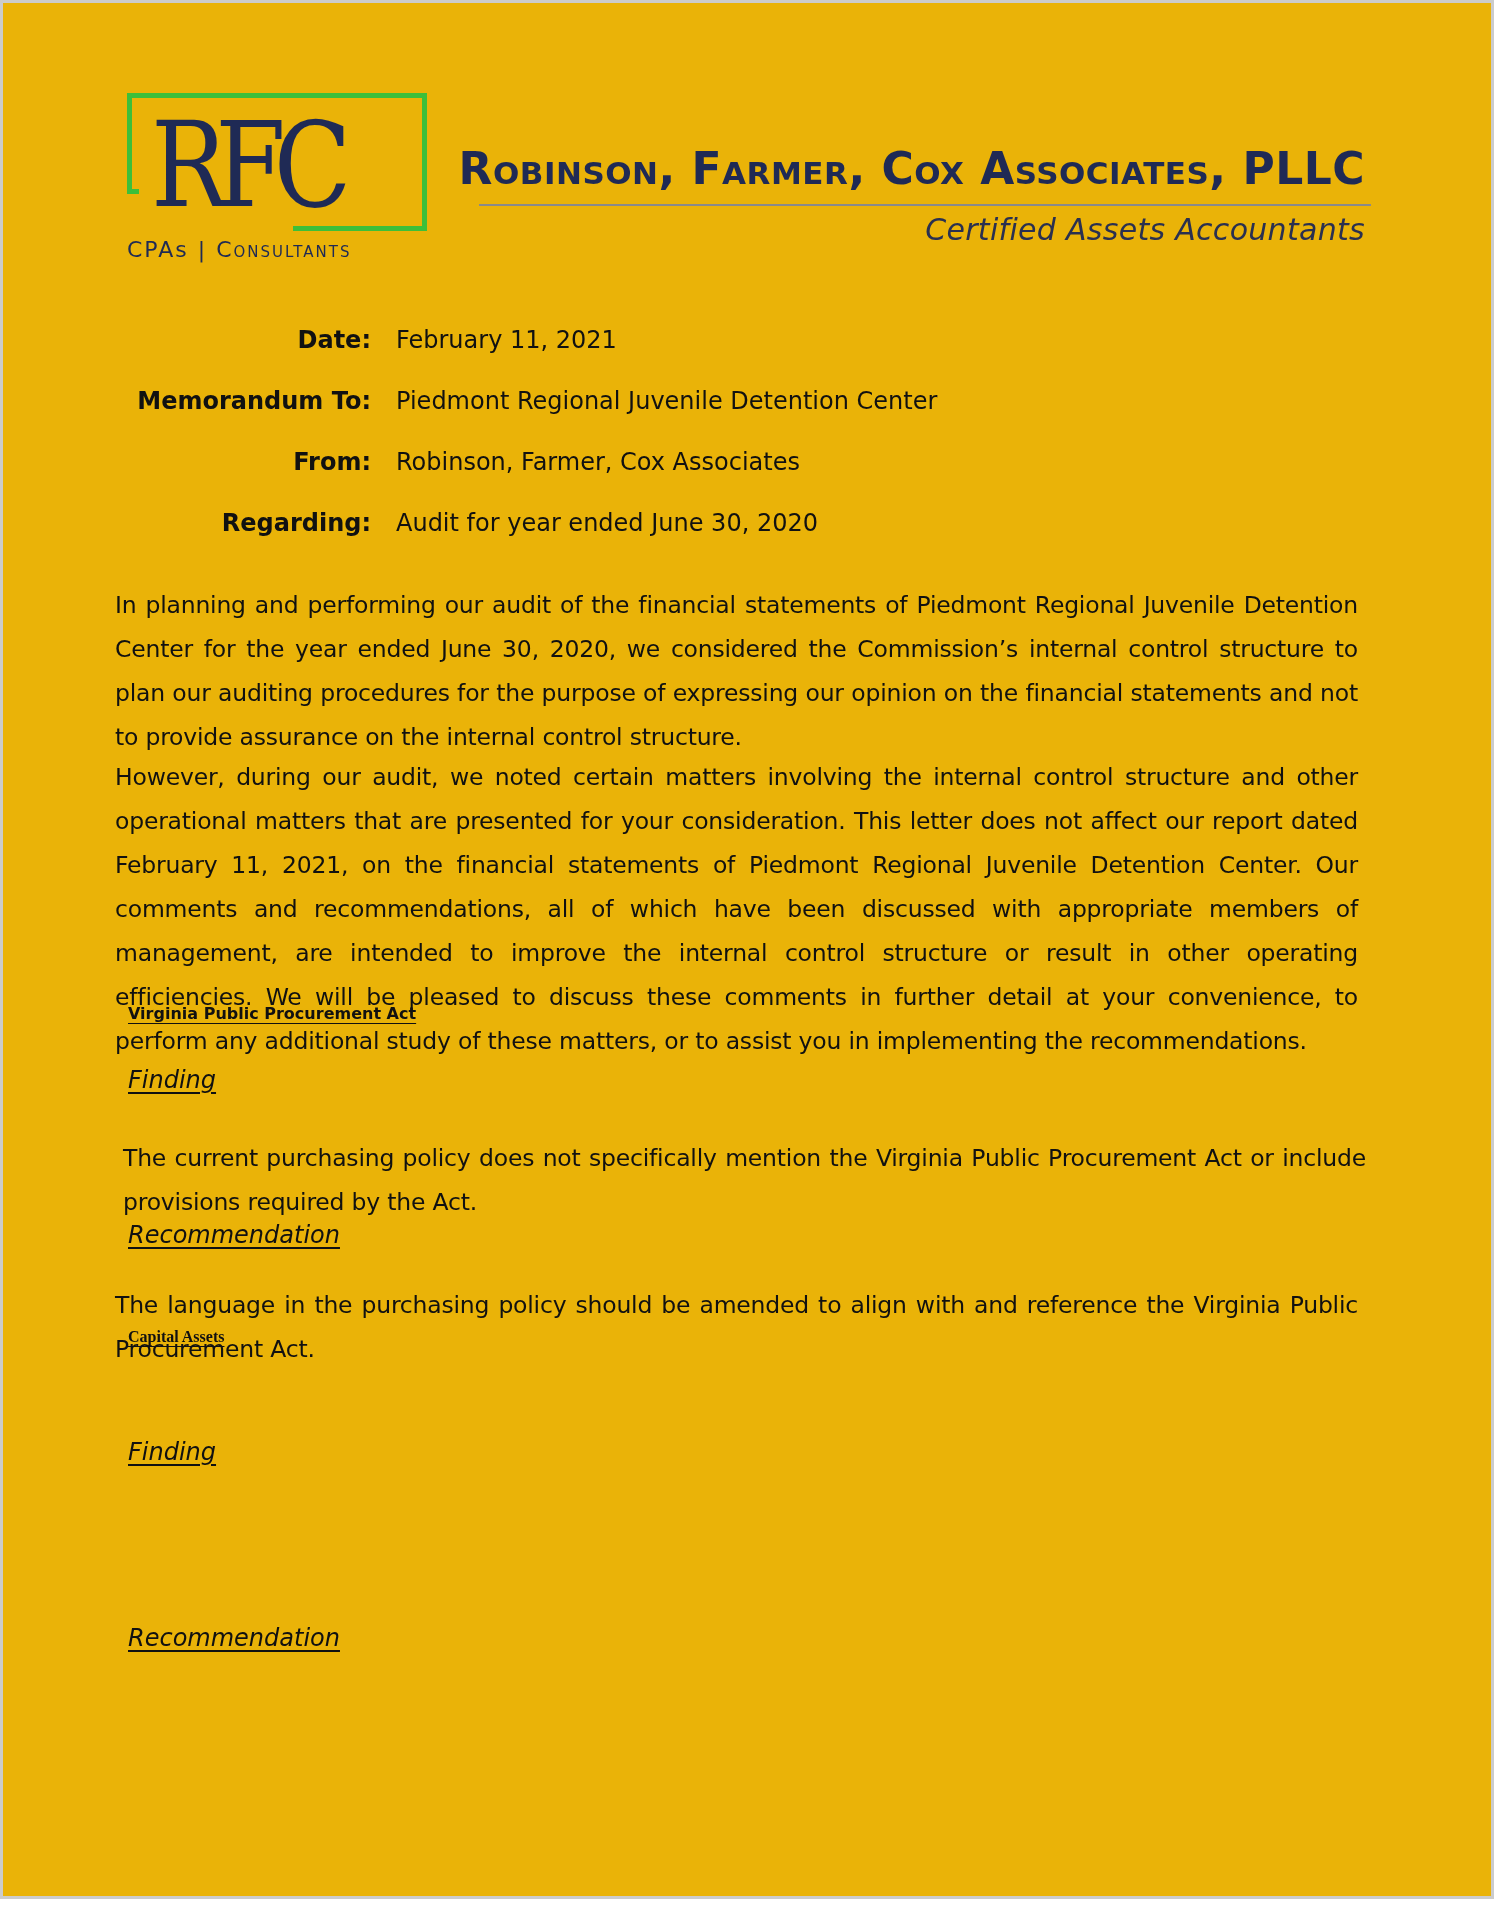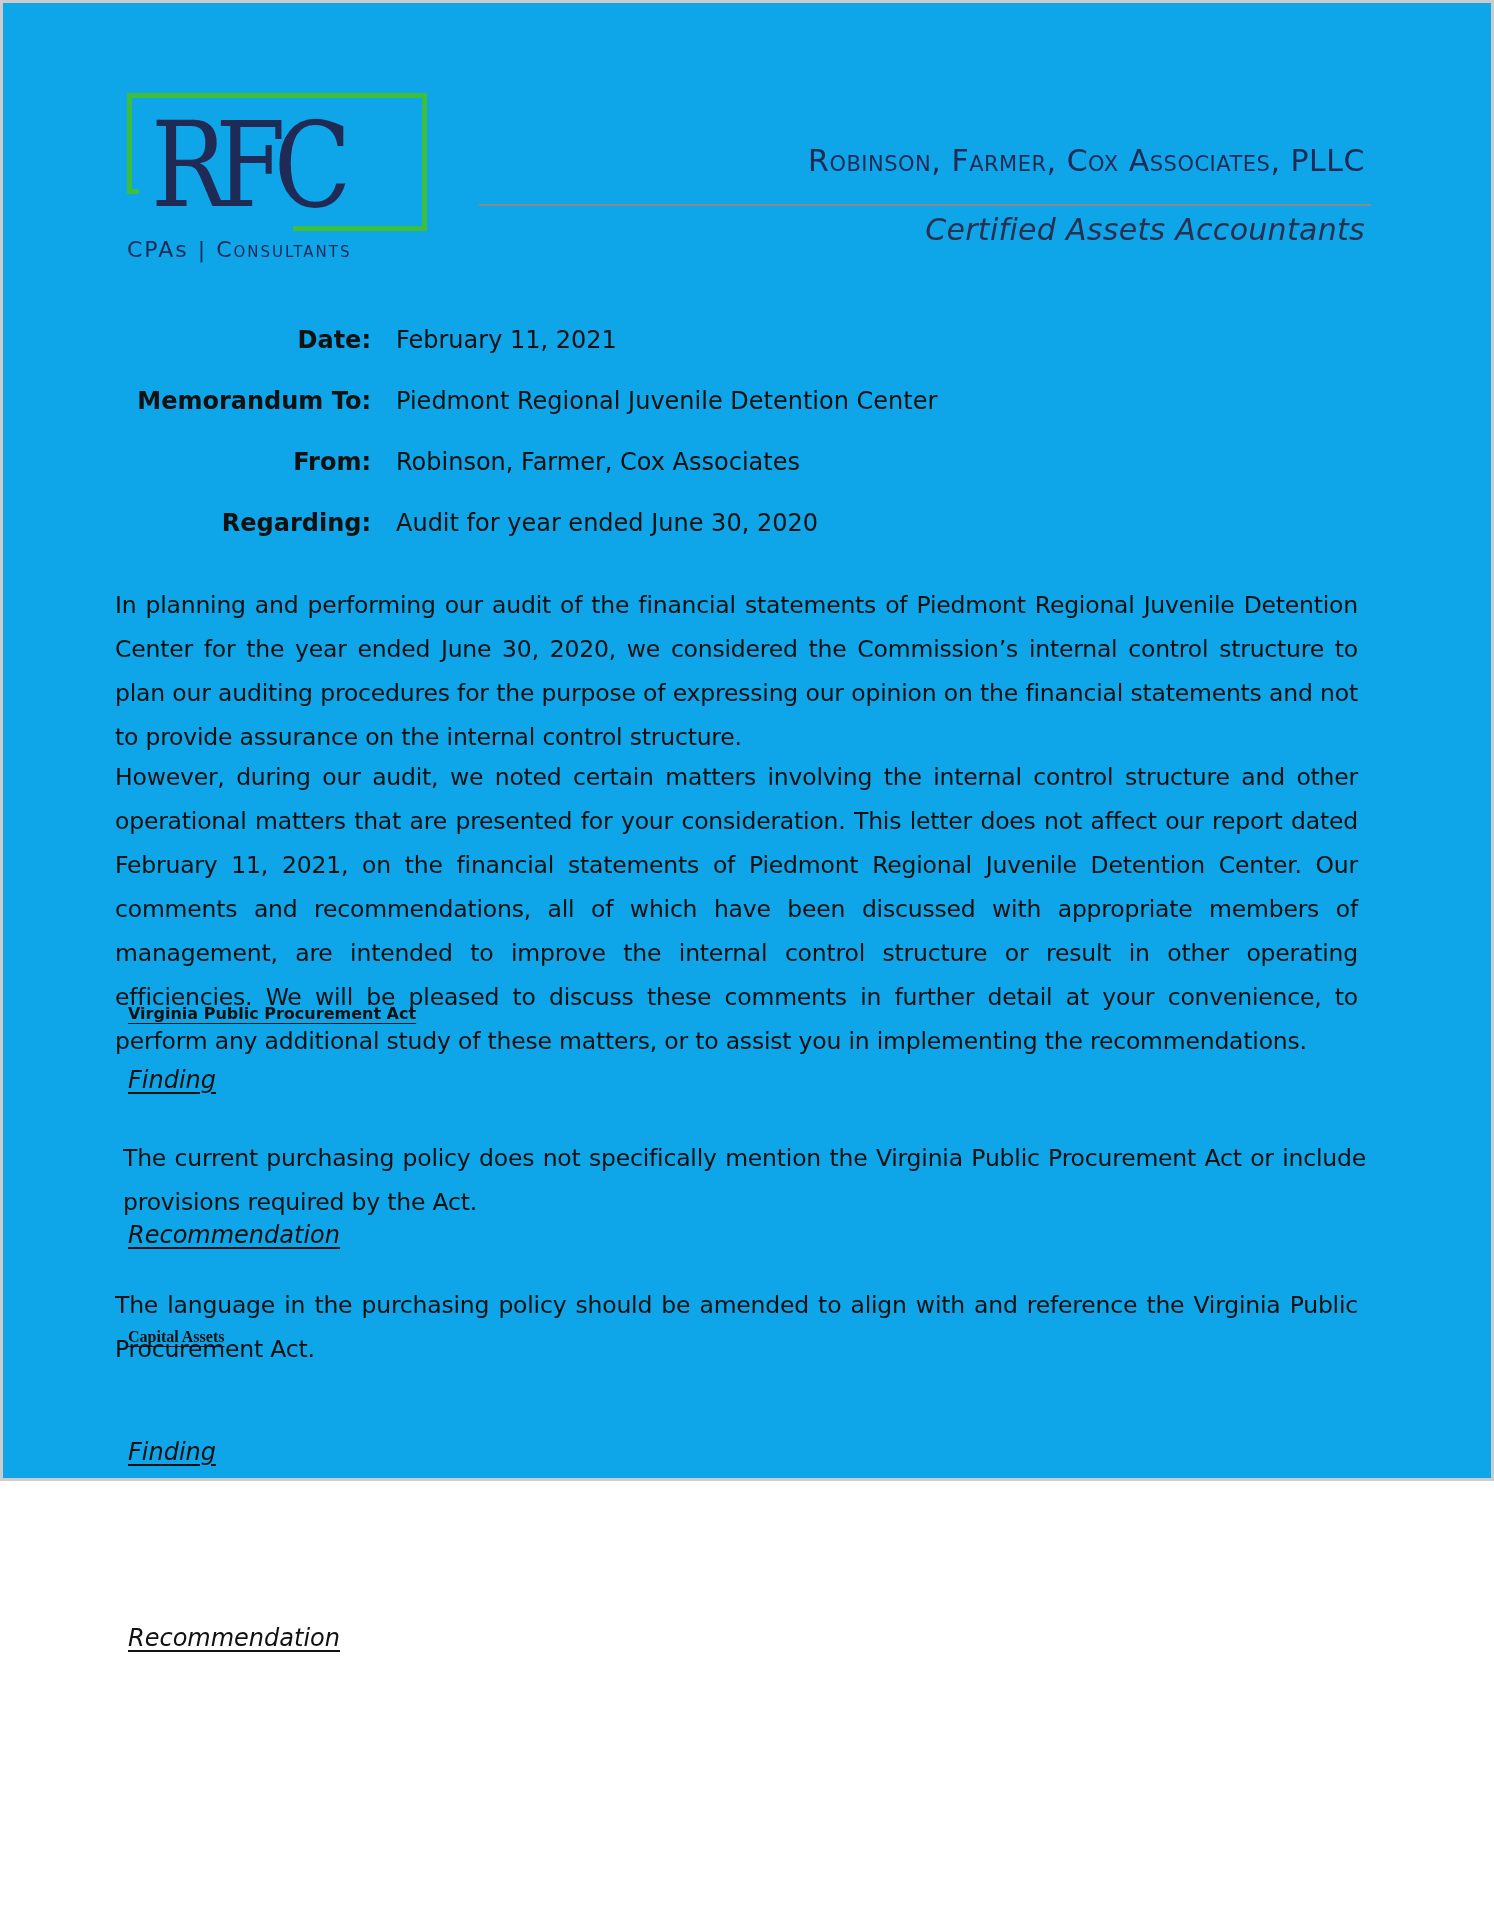--- a/index.html
+++ b/index.html
@@ -1,19 +1,19 @@
 <!DOCTYPE html>
 <html><head>
 <meta charset="utf-8">
 <style>
   html, body { margin: 0; padding: 0; background: #ffffff; }
   body { width: 1494px; height: 1931px; position: relative; overflow: hidden; }
   .page {
-    position: absolute; left: 0; top: 0; width: 1494px; height: 1481px;
-    box-sizing: border-box; border: 3px solid #cccccc; background: #0ea5e9;
+    position: absolute; left: 0; top: 0; width: 1494px; height: 1899px;
+    box-sizing: border-box; border: 3px solid #cccccc; background: #eab308;
     font-family: "DejaVu Sans", sans-serif; color: #111111;
   }
   
   .logo-box {
     position: absolute; left: 124px; top: 90px; width: 300px; height: 138px;
     box-sizing: border-box;
   }
   .logo-box .edge { position: absolute; background: #3dbf3a; }
   .edge-top { left: 0; top: 0; width: 300px; height: 5px; }
   .edge-right { right: 0; top: 0; width: 5px; height: 138px; }
@@ -27,22 +27,22 @@
   }
   .logo-sub {
     position: absolute; left: 124px; top: 234px; width: 302px;
     font-family: "DejaVu Sans", sans-serif; color: #1f2a55; font-size: 22px;
     letter-spacing: 2px; white-space: nowrap;
   }
 
   
   .firm-name {
     position: absolute; right: 126px; top: 140px;
-    font-family: "DejaVu Sans", sans-serif; color: #1f2a55; font-size: 30px;
-    letter-spacing: 0.5px; white-space: nowrap; font-weight: normal; margin-left: 24px;
+    font-family: "DejaVu Sans", sans-serif; color: #1f2a55; font-size: 44px;
+    letter-spacing: 0.5px; white-space: nowrap; font-weight: bold; margin-left: 24px;
   }
   .firm-rule {
     position: absolute; left: 476px; top: 201px; width: 892px; height: 2px;
     background: #8a8a8a;
   }
   .firm-tagline {
     position: absolute; right: 126px; top: 209px;
     font-family: "DejaVu Sans", sans-serif; font-style: italic; font-weight: normal;
     color: #2a3050; font-size: 30px; white-space: nowrap; letter-spacing: 0.3px;
   }

